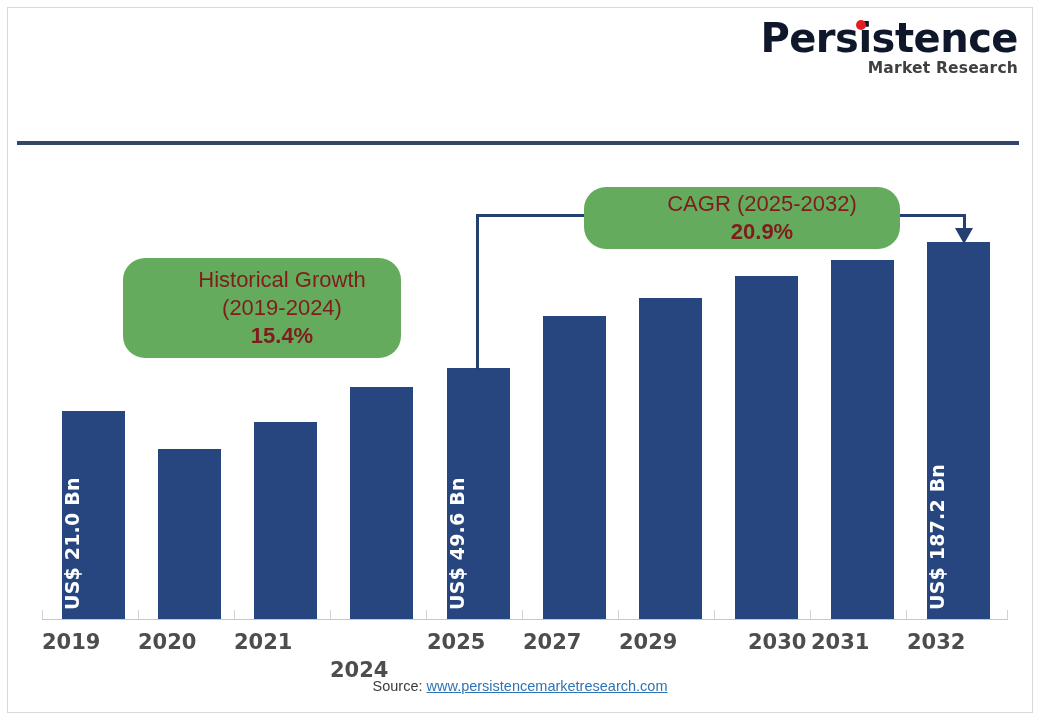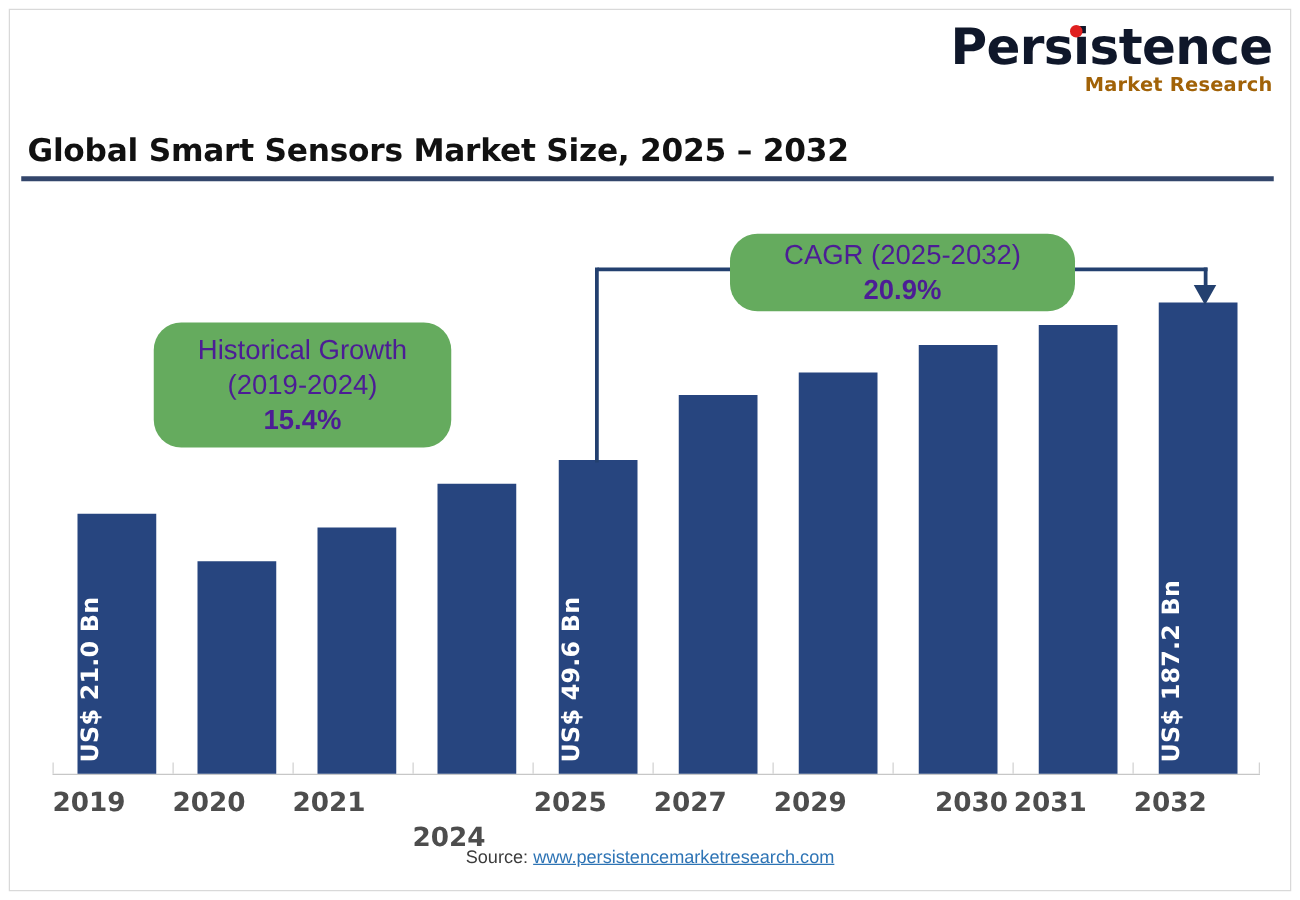--- a/index.html
+++ b/index.html
@@ -25,21 +25,21 @@
     font-family:"DejaVu Sans",sans-serif;
     font-weight:bold;font-size:40px;letter-spacing:-0.5px;
     color:#0f172a;white-space:nowrap;position:relative;display:inline-block;
   }
   .logo-dot{
     position:absolute;left:96px;top:2px;width:10px;height:10px;
     border-radius:50%;background:#e02020;
   }
   .logo-sub{
     font-family:"DejaVu Sans",sans-serif;
-    font-weight:bold;font-size:15.5px;color:#a16207;
+    font-weight:bold;font-size:15.5px;color:#404040;
     letter-spacing:0.2px;margin-top:3px;white-space:nowrap;
   }
 
   
   .title{
     position:absolute;left:22px;top:106px;
     font-family:"DejaVu Sans",sans-serif;
     font-weight:bold;font-size:25px;color:#111111;
     letter-spacing:-0.2px;white-space:nowrap;
   }
@@ -75,23 +75,24 @@
   .cat-label{
     position:absolute;top:630px;
     font-family:"DejaVu Sans",sans-serif;
     font-weight:bold;font-size:21px;color:#4d4d4d;
     text-align:left;white-space:nowrap;
   }
 
   
   .callout{
     position:absolute;background:#65ab5e;border-radius:22px;
-    color:#4c1d95;text-align:center;
+    color:#7f1d1d;text-align:center;
     display:flex;flex-direction:column;justify-content:center;align-items:center;
     z-index:5;
+    padding-left:40px;
   }
   .callout .ln{
     font-size:22px;font-weight:normal;line-height:1.28;
     font-family:"Liberation Sans",sans-serif;
   }
   .callout .ln.val{font-weight:bold;}
 
   #hist-callout{left:123px;top:258px;width:238px;height:100px;}
   #cagr-callout{left:584px;top:187px;width:276px;height:62px;}
 
@@ -124,21 +125,20 @@
 <div id="page">
 
   <div class="frame"></div>
 
   <div class="logo">
     <div class="logo-main">Persistence</div>
     <div class="logo-dot"></div>
     <div class="logo-sub">Market Research</div>
   </div>
 
-  <div class="title">Global Smart Sensors Market Size, 2025 – 2032</div>
   <div class="title-rule"></div>
 
   <div class="plot">
 
     <div class="axis-line"></div>
     <div class="tick" style="left:42px;"></div>
     <div class="tick" style="left:138px;"></div>
     <div class="tick" style="left:234px;"></div>
     <div class="tick" style="left:330px;"></div>
     <div class="tick" style="left:426px;"></div>

